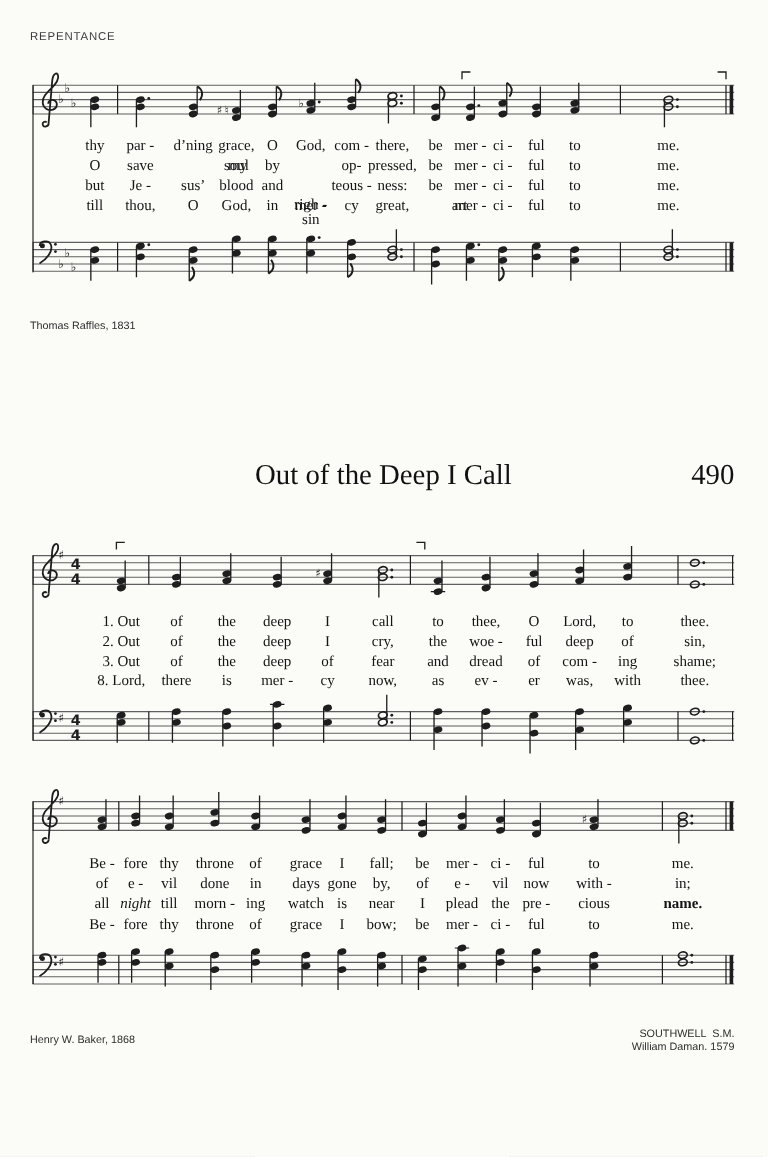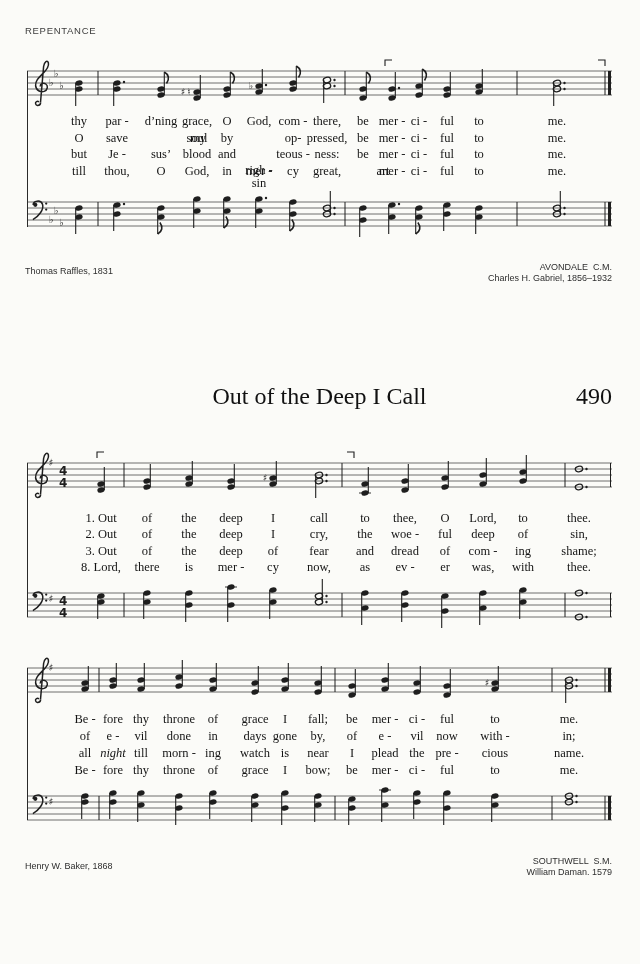--- a/index.html
+++ b/index.html
@@ -237,21 +237,20 @@
         <line x1="71" y1="16" x2="71" y2="40" stroke="#1e1e1e" stroke-width="1"></line>
         <line x1="318" y1="16" x2="318" y2="40" stroke="#1e1e1e" stroke-width="1"></line>
         <line x1="490" y1="16" x2="490" y2="40" stroke="#1e1e1e" stroke-width="1"></line>
         <line x1="0.5" y1="16" x2="0.5" y2="40" stroke="#1e1e1e" stroke-width="1"></line>
         <line x1="578" y1="16" x2="578" y2="40" stroke="#1e1e1e" stroke-width="1"></line>
         <rect x="581" y="16" width="3" height="24" fill="#1e1e1e"></rect>
       </svg></div>
   <div class="sysline" style="top:71px;height:156px"></div>
 
   <div class="attr" style="left:25px;top:266px">Thomas Raffles, 1831</div>
-  <div class="attr-right" style="top:262px"><span>AVONDALE  C.M.</span><br><span>Charles H. Gabriel, 1856–1932</span></div>
 
   <div class="title" style="top:383px">Out of the Deep I Call</div>
   <div class="number" style="top:383px">490</div>
 
   <div class="staffwrap" style="top:447px"><svg viewBox="0 0 585 56" width="585" height="56">
         <line x1="0" y1="16" x2="585" y2="16" stroke="#5f5f5f" stroke-width="0.9"></line>
         <line x1="0" y1="22" x2="585" y2="22" stroke="#5f5f5f" stroke-width="0.9"></line>
         <line x1="0" y1="28" x2="585" y2="28" stroke="#5f5f5f" stroke-width="0.9"></line>
         <line x1="0" y1="34" x2="585" y2="34" stroke="#5f5f5f" stroke-width="0.9"></line>
         <line x1="0" y1="40" x2="585" y2="40" stroke="#5f5f5f" stroke-width="0.9"></line>
@@ -522,21 +521,21 @@
       <span class="syl" style="left: 152px; top: 34px;">morn -</span>
       <span class="syl" style="left: 186px; top: 34px;">ing</span>
       <span class="syl" style="left: 228px; top: 34px;">watch</span>
       <span class="syl" style="left: 258px; top: 34px;">is</span>
       <span class="syl" style="left: 291px; top: 34px;">near</span>
       <span class="syl" style="left: 325px; top: 34px;">I</span>
       <span class="syl" style="left: 358px; top: 34px;">plead</span>
       <span class="syl" style="left: 390px; top: 34px;">the</span>
       <span class="syl" style="left: 420px; top: 34px;">pre -</span>
       <span class="syl" style="left: 468px; top: 34px; text-align: center;">cious</span>
-      <span class="syl" style="left: 542px; top: 34px;">name.</span>
+      <span class="syl" style="left: 542px; top: 34px; font-weight: bold;">name.</span>
       <span class="syl" style="left: 58px; top: 51px;">Be -</span>
       <span class="syl" style="left: 86px; top: 51px;">fore</span>
       <span class="syl" style="left: 114px; top: 51px;">thy</span>
       <span class="syl" style="left: 152px; top: 51px;">throne</span>
       <span class="syl" style="left: 186px; top: 51px;">of</span>
       <span class="syl" style="left: 228px; top: 51px;">grace</span>
       <span class="syl" style="left: 258px; top: 51px;">I</span>
       <span class="syl" style="left: 291px; top: 51px;">bow;</span>
       <span class="syl" style="left: 325px; top: 51px;">be</span>
       <span class="syl" style="left: 358px; top: 51px;">mer -</span>

